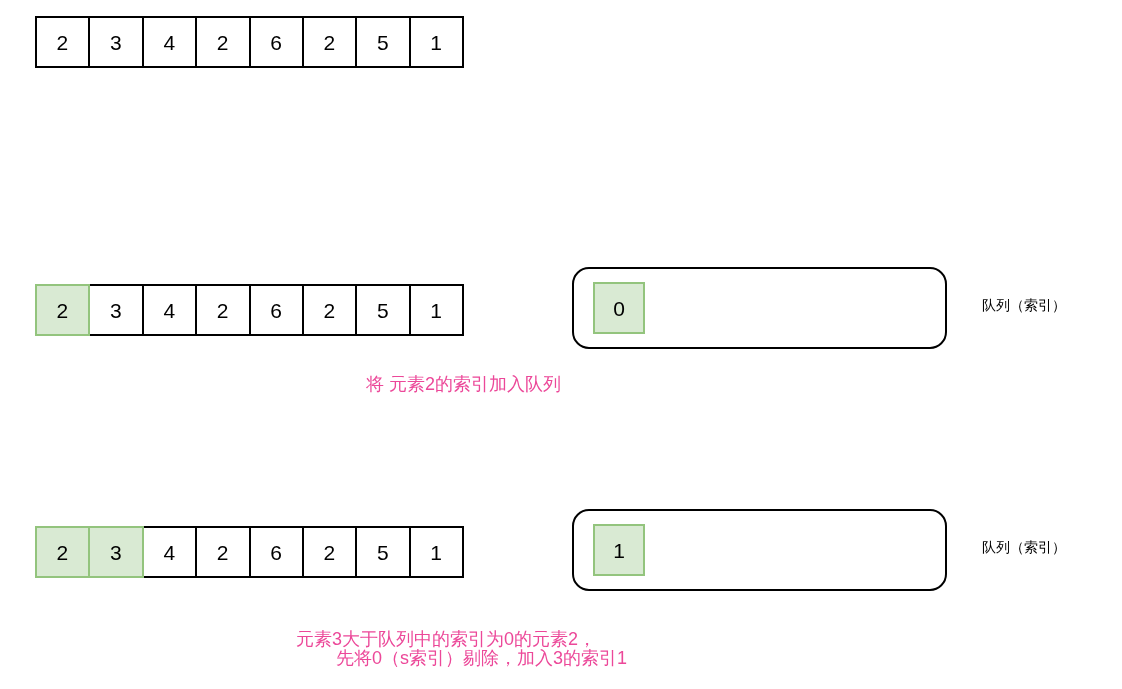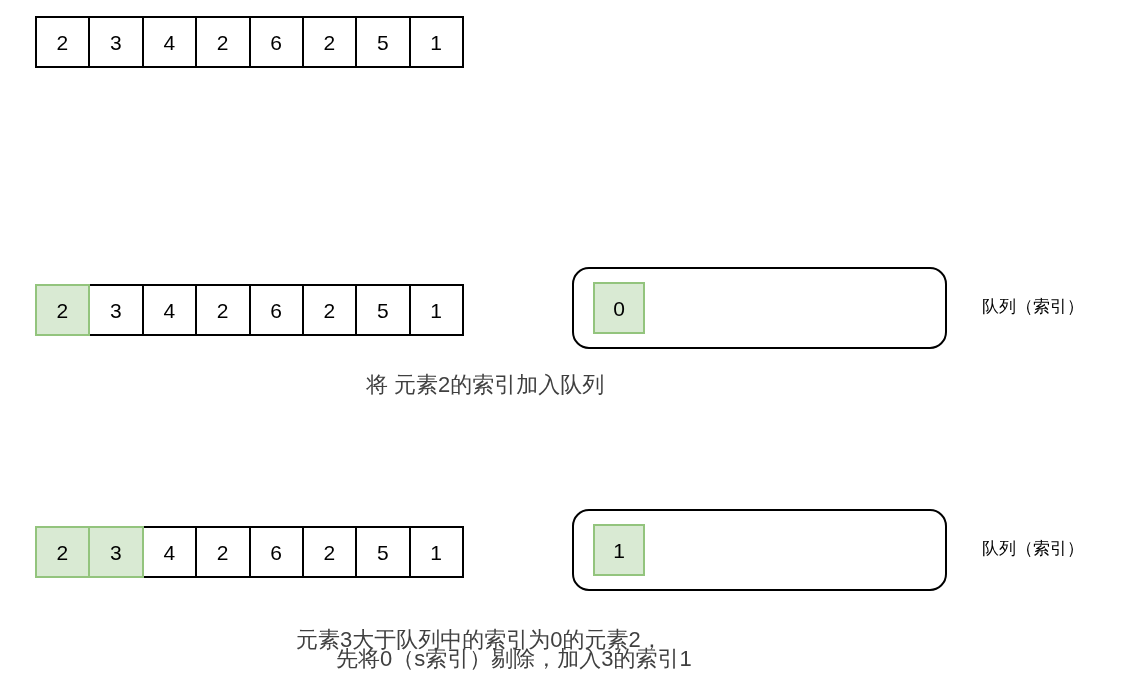--- a/index.html
+++ b/index.html
@@ -66,31 +66,31 @@
     align-items: center;
     justify-content: center;
     font-size: 21px;
     line-height: 1;
     color: #000000;
   }
 
   
   .side-label {
     position: absolute;
-    font-size: 17px;
+    font-size: 14px;
     line-height: 1.2;
     white-space: nowrap;
     color: #000000;
   }
   .caption {
     position: absolute;
-    font-size: 22px;
+    font-size: 18px;
     line-height: 27px;
     white-space: nowrap;
-    color: #404040;
+    color: #ec4899;
   }
 </style>
 </head>
 <body>
 
 <div class="array-row" style="left:35px; top:16px;">
   <div class="cell">2</div>
   <div class="cell">3</div>
   <div class="cell">4</div>
   <div class="cell">2</div>

